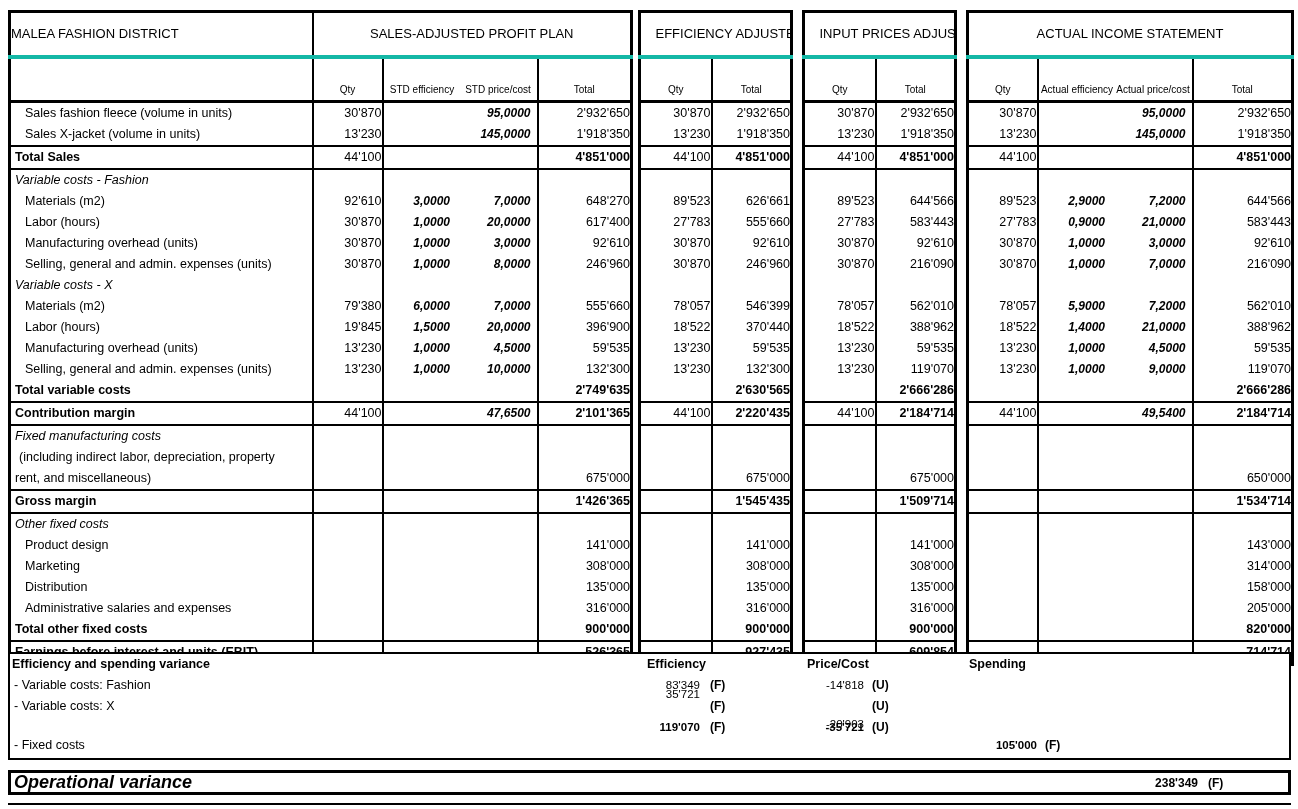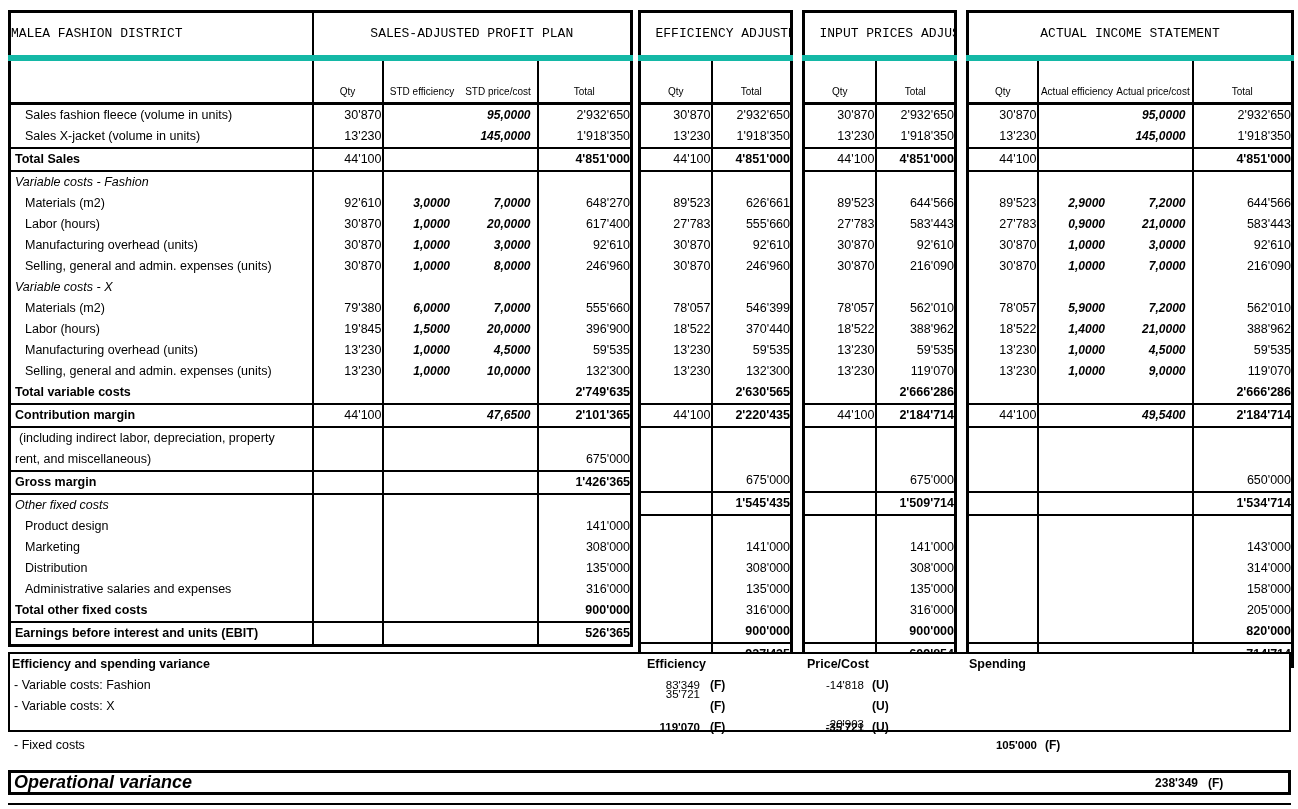--- a/index.html
+++ b/index.html
@@ -2,21 +2,21 @@
 <html><head>
 <meta charset="utf-8">
 <style>
   html,body{margin:0;padding:0;background:#fff;}
   .sheet{position:relative;width:1298px;height:809px;background:#fff;color:#000;
          font-family:"Liberation Sans", sans-serif;}
   table.blk{position:absolute;border-collapse:collapse;table-layout:fixed;
             border:3px solid #000;background:#fff;}
   .blk td{height:21px;padding:0;vertical-align:middle;white-space:nowrap;overflow:hidden;
           font-size:12.5px;line-height:1.05;}
-  tr.h1 td{height:42px;border-bottom:6px solid #14b8a6;font-size:13px;font-family:Liberation Mono, monospace;}
+  tr.h1 td{height:42px;border-bottom:4px solid #14b8a6;font-size:13px;}
   tr.h2 td{height:36px;border-bottom:3px solid #000;font-size:10px;vertical-align:bottom;
            text-align:center;padding-bottom:5px;}
   .vl{border-left:2px solid #000;}
   .titleL{text-align:left;vertical-align:bottom;padding:0 0 4px 4px;}
   .titleC{text-align:center;vertical-align:middle;}
   .titleB{text-align:center;vertical-align:bottom;padding-bottom:6px;}
   .wrapT{display:inline-block;width:120px;line-height:1.2;}
   .ephead{vertical-align:bottom;}
   .ephead .hs{display:inline-block;width:76px;text-align:center;line-height:1.15;
               vertical-align:bottom;}
@@ -24,21 +24,21 @@
   .qty{text-align:right;padding-right:4px;font-size:10px;}
   .tot{text-align:right;padding-right:4px;}
   .ep .ev,.ep .pv{display:inline-block;width:50%;text-align:right;box-sizing:border-box;
                   font-weight:bold;font-style:italic;font-size:12px;}
   .ep .ev{padding-right:10px;}
   .ep .pv{padding-right:6px;}
   .b{font-weight:bold;}
   .i{font-style:italic;}
   tr.sep td{border-bottom:2.5px solid #000;}
   tr.sepT td{border-top:2.5px solid #000;}
-  .varbox{position:absolute;left:8px;top:652px;width:1283px;height:80px;
+  .varbox{position:absolute;left:8px;top:652px;width:1283px;height:108px;
           border:2.5px solid #000;box-sizing:border-box;background:#fff;}
   .varbox span{position:absolute;font-size:12.5px;white-space:nowrap;}
   .vval{width:128px;text-align:right;font-size:11.5px !important;}
   .vmark{font-weight:bold;font-size:12px !important;}
   .opbox{position:absolute;left:8px;top:770px;width:1283px;height:25px;
          border:3px solid #000;box-sizing:border-box;background:#fff;
          display:flex;align-items:center;}
   .opbox .oplab{font-weight:bold;font-size:18px;padding-left:3px;font-style:italic;}
   .opbox .spacer{flex:1;}
   .opbox .opval{font-weight:bold;font-size:12px;}
@@ -153,20 +153,26 @@
           <td class="ep vl"><span class="ev"></span><span class="pv"></span></td>
           <td class="tot vl b">2'749'635</td>
         </tr>
         <tr class="row sep">
           <td class="lab b" style="padding-left:4px">Contribution margin</td>
           <td class="qty vl">44'100</td>
           <td class="ep vl"><span class="ev"></span><span class="pv">47,6500</span></td>
           <td class="tot vl b">2'101'365</td>
         </tr>
         <tr class="row">
+          <td class="lab i" style="padding-left:4px">Fixed manufacturing costs</td>
+          <td class="qty vl"></td>
+          <td class="ep vl"><span class="ev"></span><span class="pv"></span></td>
+          <td class="tot vl"></td>
+        </tr>
+        <tr class="row">
           <td class="lab" style="padding-left:8px">(including indirect labor, depreciation, property</td>
           <td class="qty vl"></td>
           <td class="ep vl"><span class="ev"></span><span class="pv"></span></td>
           <td class="tot vl"></td>
         </tr>
         <tr class="row sep">
           <td class="lab" style="padding-left:4px">rent, and miscellaneous)</td>
           <td class="qty vl"></td>
           <td class="ep vl"><span class="ev"></span><span class="pv"></span></td>
           <td class="tot vl">675'000</td>

